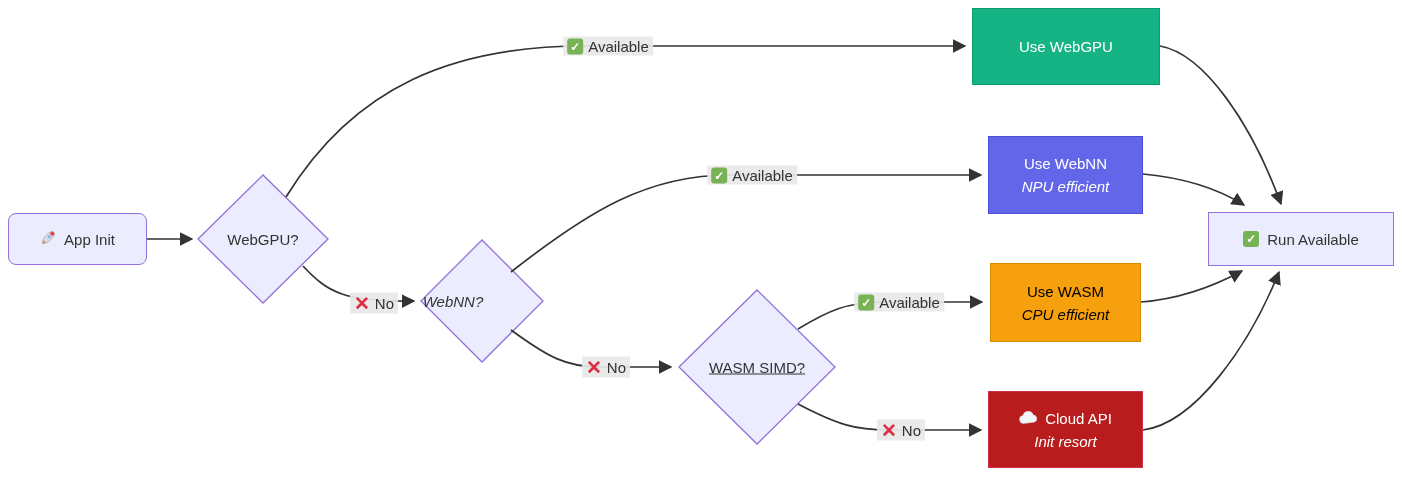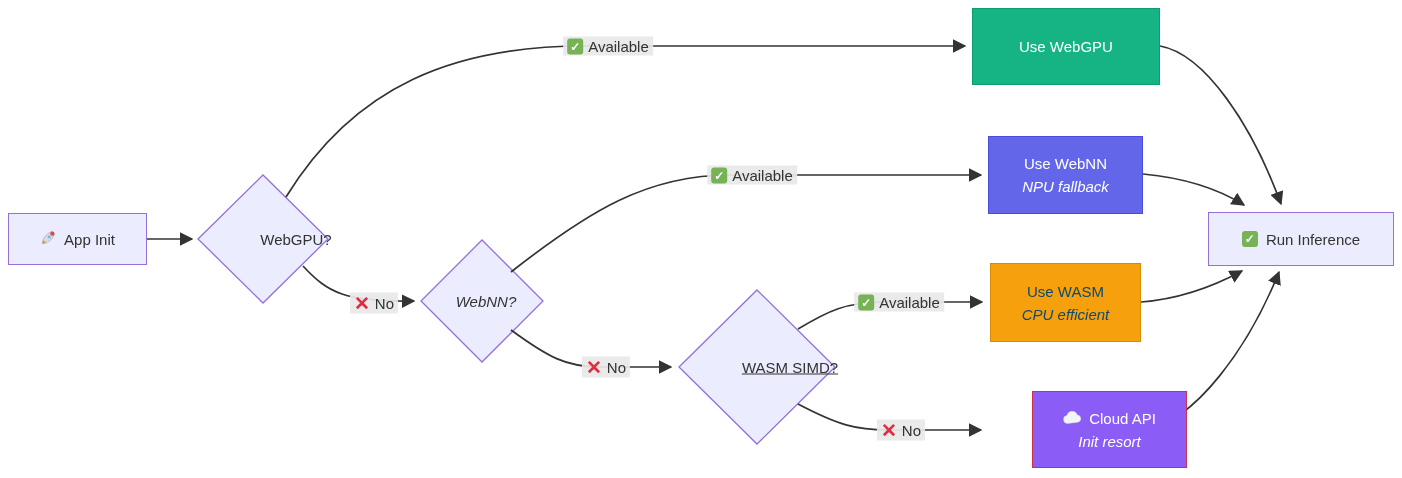--- a/index.html
+++ b/index.html
@@ -9,26 +9,26 @@
   }
   .edges-svg{position:absolute;left:0;top:0;width:1402px;height:478px;}
   .node{
     position:absolute;display:flex;align-items:center;justify-content:center;
     box-sizing:border-box;text-align:center;font-size:15px;
   }
   .node-rect{border:1px solid #9370db;background:#ececff;gap:7px;}
   .node-result{flex-direction:column;line-height:23px;border-width:1px;border-style:solid;}
   .node-result .title-line{display:flex;align-items:center;justify-content:center;gap:7px;font-style:normal;}
   .node-result .subtitle{font-style:italic;}
-  .diamond-label{position:absolute;transform:translate(-50%,-50%);font-size:15px;white-space:nowrap;margin-left:33px;}
+  .diamond-label{position:absolute;transform:translate(-50%,-50%);font-size:15px;white-space:nowrap;}
   .use-webgpu{left:972px;top:8px;width:188px;height:77px;background:#16b484;border-color:#0d9c70;color:#ffffff;}
   .use-webnn{left:988px;top:136px;width:155px;height:78px;background:#6366e8;border-color:#4a4ddb;color:#ffffff;}
-  .use-wasm{left:990px;top:263px;width:151px;height:79px;background:#f6a00d;border-color:#d88a05;color:#0c4a6e;}
-  .cloud-api{left:1032px;top:391px;width:155px;height:77px;background:#8b5cf6;border-color:#cf3048;color:#ffffff;}
-  .app-init{left:8px;top:213px;width:139px;height:52px;}
+  .use-wasm{left:990px;top:263px;width:151px;height:79px;background:#f6a00d;border-color:#d88a05;color:#000000;}
+  .cloud-api{left:988px;top:391px;width:155px;height:77px;background:#b91c1c;border-color:#cf3048;color:#ffffff;}
+  .app-init{left:8px;top:213px;width:139px;height:52px;border-radius:8px;}
   .run-inference{left:1208px;top:212px;width:186px;height:54px;gap:8px;}
   .edge-label{
     position:absolute;transform:translate(-50%,-50%);display:flex;align-items:center;gap:5px;
     background:rgba(232,232,232,0.92);padding:1px 4px;font-size:15px;white-space:nowrap;color:#333;
   }
   .check-icon{
     display:inline-flex;align-items:center;justify-content:center;
     width:16px;height:16px;background:#77b255;border-radius:3px;
     color:#ffffff;font-size:12px;font-weight:bold;line-height:1;flex:0 0 auto;
   }
@@ -88,21 +88,21 @@
   <div class="node node-result use-webgpu">
     <span class="title-line">
         <span>Use WebGPU</span>
       </span>
   </div>
 
   <div class="node node-result use-webnn">
     <span class="title-line">
         <span>Use WebNN</span>
       </span>
-    <span class="subtitle">NPU fallback</span>
+    <span class="subtitle">NPU efficient</span>
   </div>
 
   <div class="node node-result use-wasm">
     <span class="title-line">
         <span>Use WASM</span>
       </span>
     <span class="subtitle">CPU efficient</span>
   </div>
 
   <div class="node node-result cloud-api">
@@ -112,21 +112,21 @@
           <path d="M4.5 12.5 a4 4 0 0 1 -0.6 -7.95 A5.4 5.4 0 0 1 14.3 4.1 a3.6 3.6 0 0 1 0.4 7.15 Z" fill="#f2f5f7" stroke="#d3dade" stroke-width="0.5"></path>
         </svg>
       </span>
       <span>Cloud API</span>
     </span>
     <span class="subtitle">Init resort</span>
   </div>
 
   <div class="node node-rect run-inference">
     <span class="check-icon">✓</span>
-    <span>Run Inference</span>
+    <span>Run Available</span>
   </div>
 
   <div class="edge-label" style="left:608px;top:46px;">
     <span class="check-icon">✓</span>
     <span>Available</span>
   </div>
   <div class="edge-label" style="left:374px;top:303px;">
     <span class="cross-icon">✕</span>
     <span>No</span>
   </div>

